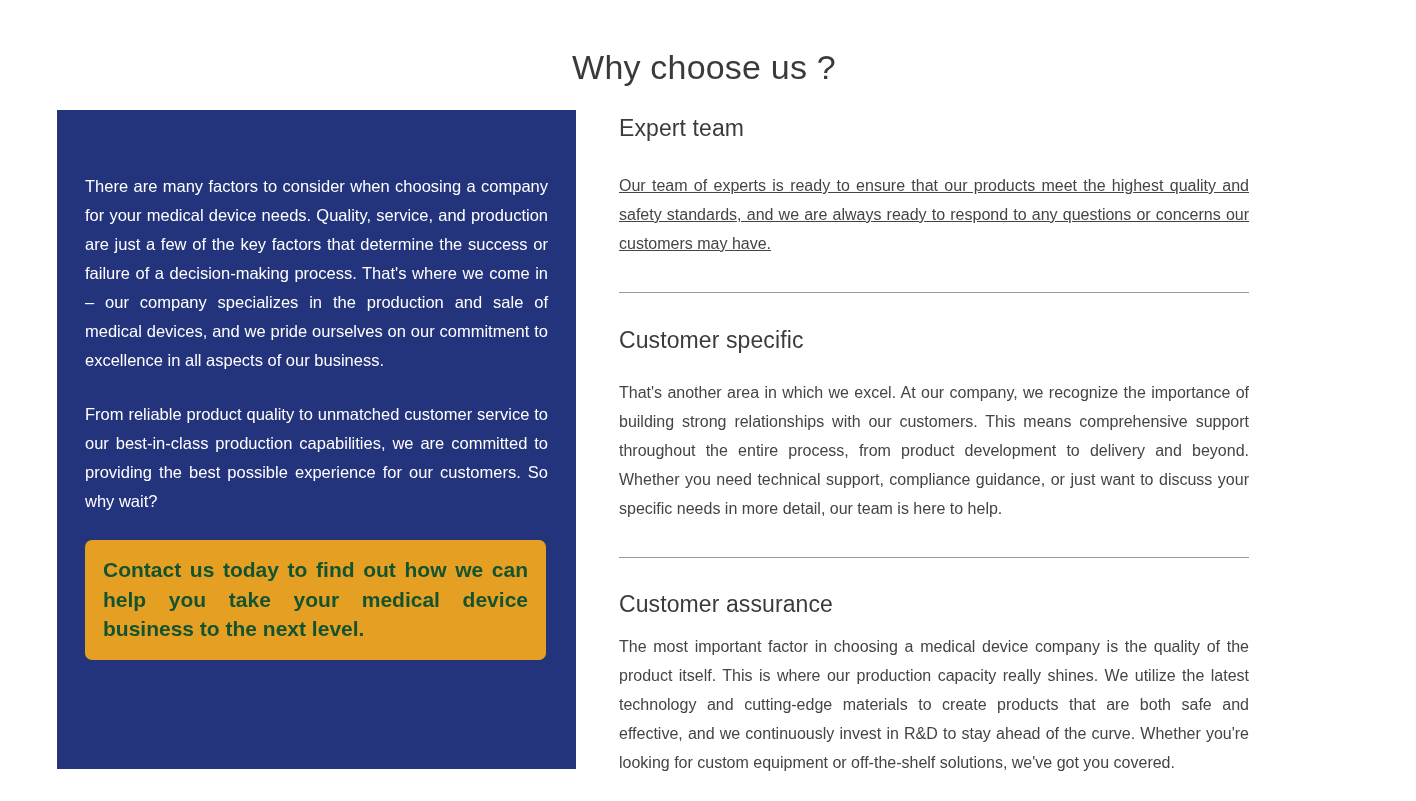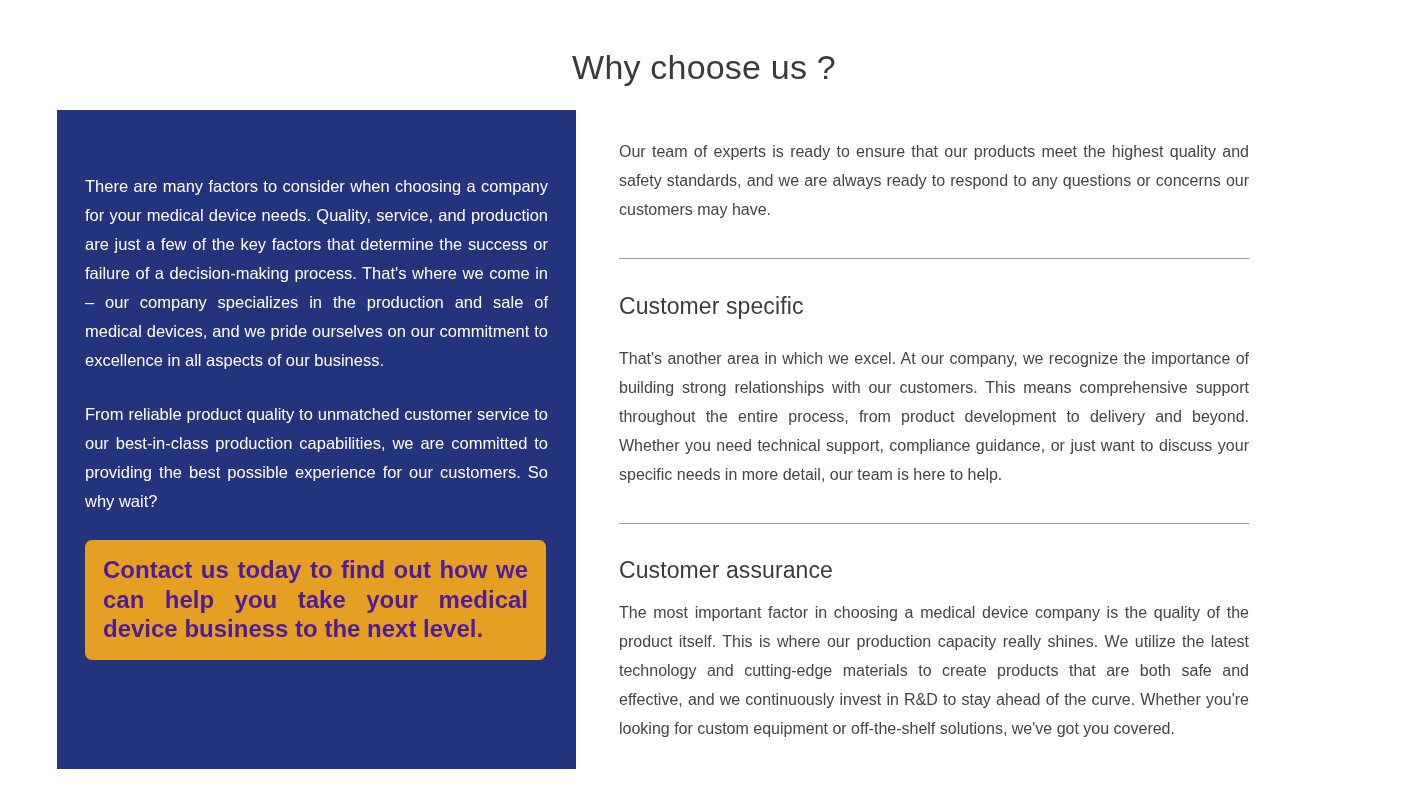--- a/index.html
+++ b/index.html
@@ -62,22 +62,22 @@
 
   .cta-box {
     margin-top: 24px;
     background: #e5a024;
     border-radius: 7px;
     padding: 15px 18px 16px 18px;
     width: 461px;
   }
   .cta-box .cta-text {
     margin: 0;
-    color: #4c1d95;
-    font-size: 24px;
+    color: #14532d;
+    font-size: 21px;
     line-height: 29.5px;
     font-weight: bold;
     text-align: justify;
     text-justify: inter-word;
   }
 
   
   .right-col {
     position: absolute;
     left: 619px;
@@ -95,21 +95,21 @@
   }
   .feature p {
     margin: 0;
     color: #444444;
     font-size: 16px;
     line-height: 29px;
     text-align: justify;
     text-justify: inter-word;
   }
   .feature.f1 h2 { padding-top: 2px; }
-  .feature.f1 p  { padding-top: 27px; }
+  .feature.f1 p  { padding-top: 27px; text-decoration: underline; }
 
   .divider {
     width: 630px;
     height: 1px;
     background: #9a9a9a;
     border: 0;
     margin: 0;
   }
   .sp-a { height: 34px; }
   .sp-b { height: 31px; }
@@ -131,20 +131,21 @@
     <p>From reliable product quality to unmatched customer service to our best-in-class production capabilities, we are committed to providing the best possible experience for our customers. So why wait?</p>
 
     <div class="cta-box">
       <p class="cta-text">Contact us today to find out how we can help you take your medical device business to the next level.</p>
     </div>
   </section>
 
   <section class="right-col">
 
     <article class="feature f1">
+      <h2>Expert team</h2>
       <p>Our team of experts is ready to ensure that our products meet the highest quality and safety standards, and we are always ready to respond to any questions or concerns our customers may have.</p>
     </article>
 
     <div class="sp-a"></div>
     <hr class="divider">
     <div class="sp-b"></div>
 
     <article class="feature f2">
       <h2>Customer specific</h2>
       <p>That's another area in which we excel. At our company, we recognize the importance of building strong relationships with our customers. This means comprehensive support throughout the entire process, from product development to delivery and beyond. Whether you need technical support, compliance guidance, or just want to discuss your specific needs in more detail, our team is here to help.</p>

